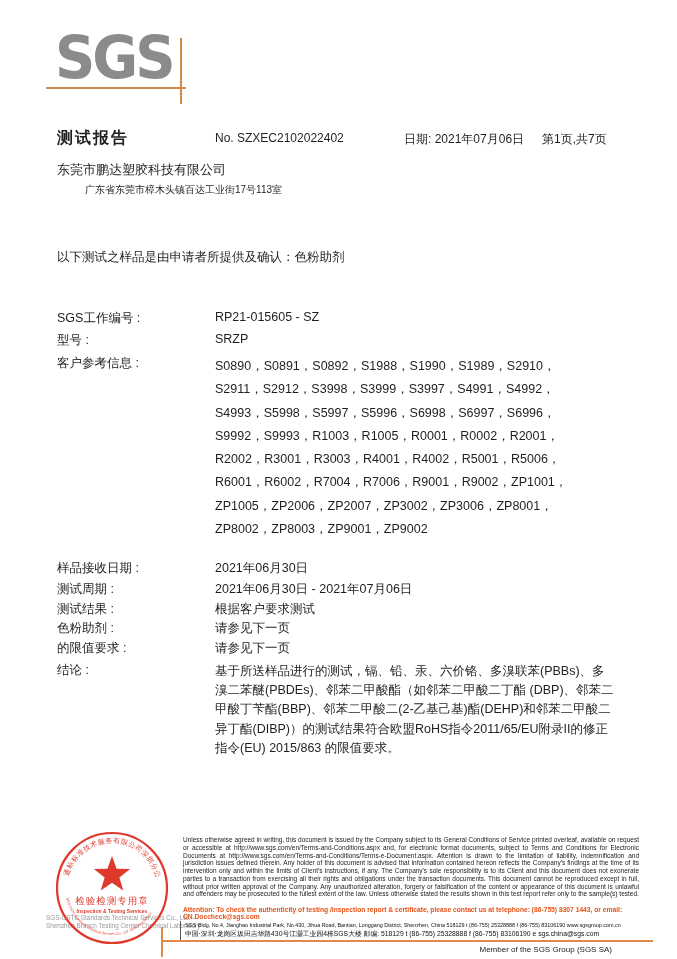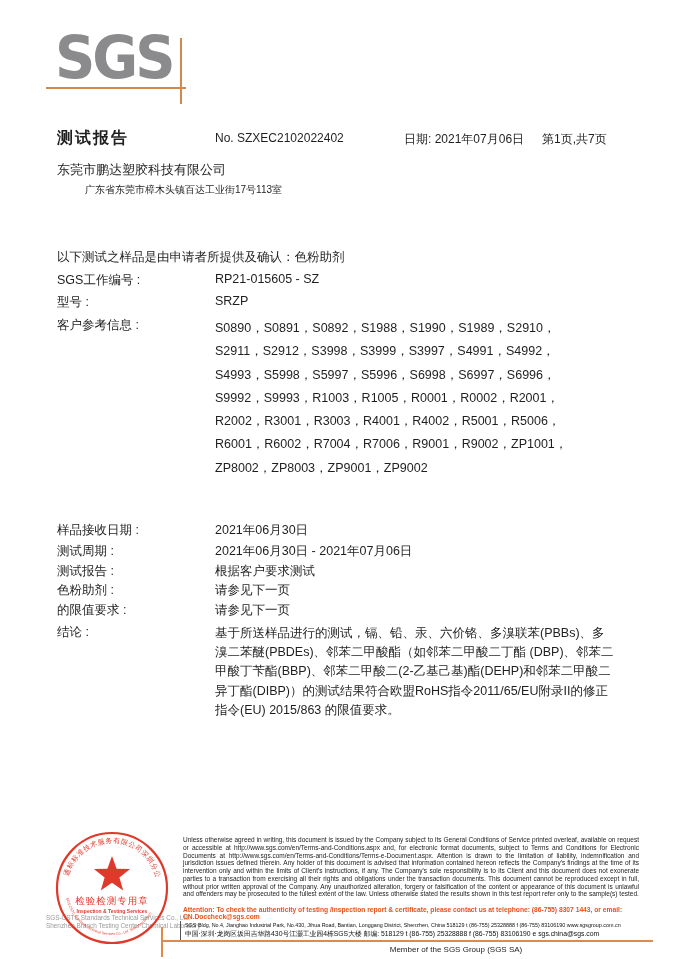--- a/index.html
+++ b/index.html
@@ -17,42 +17,42 @@
   .cross-v{position:absolute;left:180px;top:38px;width:2px;height:66px;background:#d0894a;}
   .title{position:absolute;left:57px;top:128px;font-size:16px;font-weight:bold;letter-spacing:2px;}
   .repno{position:absolute;left:215px;top:131px;font-size:12px;}
   .rdate{position:absolute;left:404px;top:131px;font-size:12px;}
   .pginfo{position:absolute;left:542px;top:131px;font-size:12px;}
   
   .co-name{position:absolute;left:57px;top:161px;font-size:13px;}
   .co-addr{position:absolute;left:57px;top:183px;font-size:10px;margin-left:28px;}
   .sample-stmt{position:absolute;left:57px;top:249px;font-size:12.5px;}
   
-  .frow{position:absolute;left:57px;right:38px;display:flex;font-size:12.5px;}
+  .frow{position:absolute;left:57px;right:38px;display:flex;font-size:12.5px;margin-top:38px;}
   .flabel{width:158px;flex:none;}
   .fvalue{flex:1;}
   .reflines div{line-height:23.3px;height:23.3px;}
   .conc{line-height:19.2px;text-align:left;}
   
   .gray-co{position:absolute;left:46px;color:#9b9b9b;font-size:6.4px;line-height:8px;white-space:nowrap;}
   .stamp{position:absolute;left:42px;top:818px;opacity:0.93;}
   .disclaimer{
     position:absolute;left:183px;top:836px;width:456px;
     font-size:6.5px;line-height:7.75px;text-align:justify;color:#1b1b1b;
   }
   .attention{
     position:absolute;left:183px;top:906px;width:456px;
     font-size:6.7px;line-height:7.3px;font-weight:bold;color:#e75217;
   }
   .addr-divider{position:absolute;left:180px;top:921px;width:1px;height:19px;background:#555;}
   .addr-en{position:absolute;left:185px;top:922px;font-size:5.4px;color:#111;white-space:nowrap;}
   .addr-cn{position:absolute;left:185px;top:929px;font-size:6.8px;color:#111;white-space:nowrap;}
   .bottom-tick{position:absolute;left:161px;top:927px;width:2px;height:30px;background:#dd8a4a;}
   .bottom-rule{position:absolute;left:161px;top:940px;width:501px;height:2px;background:#dd8a4a;}
-  .member{position:absolute;left:300px;top:945px;width:312px;text-align:center;font-size:8px;color:#222;}
+  .member{position:absolute;left:300px;top:945px;width:312px;text-align:right;font-size:8px;color:#222;}
 </style>
 </head>
 <body>
 
 <div class="page">
 
   <div class="logo">SGS</div>
   <div class="cross-h"></div>
   <div class="cross-v"></div>
 
@@ -77,36 +77,37 @@
 
   <div class="frow" style="top:317px">
     <span class="flabel">客户参考信息 :</span>
     <span class="fvalue reflines">
       <div>S0890，S0891，S0892，S1988，S1990，S1989，S2910，</div>
       <div>S2911，S2912，S3998，S3999，S3997，S4991，S4992，</div>
       <div>S4993，S5998，S5997，S5996，S6998，S6997，S6996，</div>
       <div>S9992，S9993，R1003，R1005，R0001，R0002，R2001，</div>
       <div>R2002，R3001，R3003，R4001，R4002，R5001，R5006，</div>
       <div>R6001，R6002，R7004，R7006，R9001，R9002，ZP1001，</div>
+      <div>ZP1005，ZP2006，ZP2007，ZP3002，ZP3006，ZP8001，</div>
       <div>ZP8002，ZP8003，ZP9001，ZP9002</div>
     </span>
   </div>
 
   <div class="frow" style="top:522px">
     <span class="flabel">样品接收日期 :</span>
     <span class="fvalue">2021年06月30日</span>
   </div>
 
   <div class="frow" style="top:543px">
     <span class="flabel">测试周期 :</span>
     <span class="fvalue">2021年06月30日 - 2021年07月06日</span>
   </div>
 
   <div class="frow" style="top:563px">
-    <span class="flabel">测试报告 :</span>
+    <span class="flabel">测试结果 :</span>
     <span class="fvalue">根据客户要求测试</span>
   </div>
 
   <div class="frow" style="top:582px">
     <span class="flabel">色粉助剂 :</span>
     <span class="fvalue">请参见下一页</span>
   </div>
 
   <div class="frow" style="top:602px">
     <span class="flabel">的限值要求 :</span>

